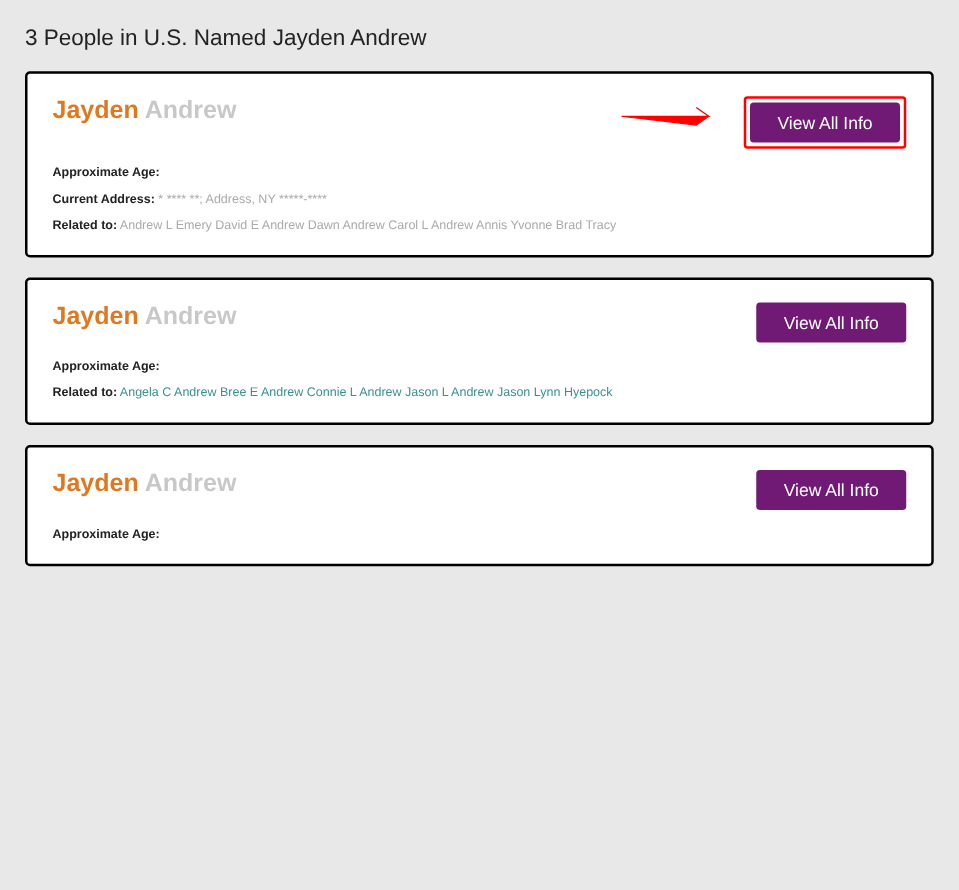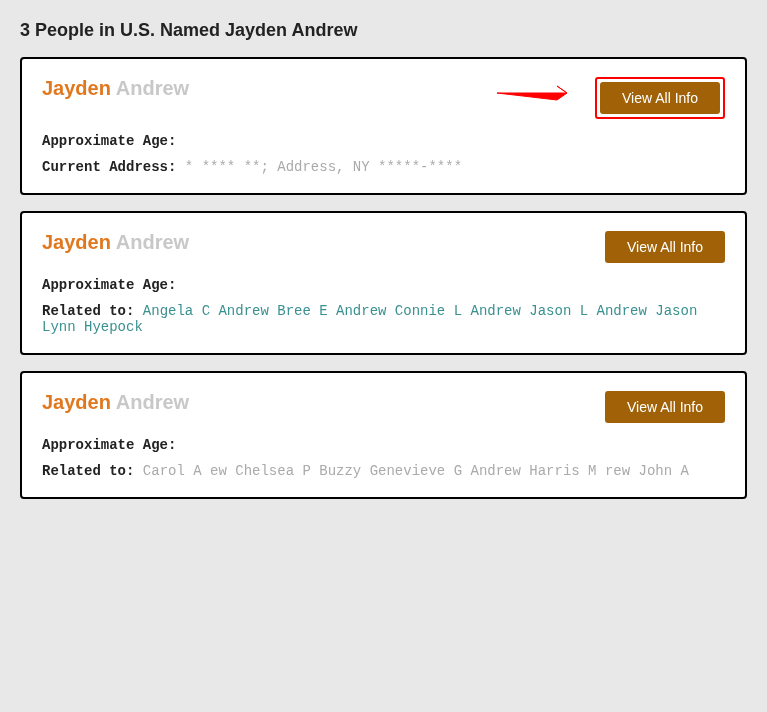--- a/index.html
+++ b/index.html
@@ -5,21 +5,21 @@
     * { box-sizing: border-box; margin: 0; padding: 0; }
     body {
       font-family: Arial, sans-serif;
       background: #e8e8e8;
       padding: 20px;
       width: 767px;
       min-height: 712px;
     }
     .page-title {
       font-size: 18px;
-      font-weight: bold;
+      font-weight: normal;
       color: #222;
       margin-bottom: 16px;
     }
     .card {
       background: #fff;
       border: 2px solid #000000;
       border-radius: 4px;
       padding: 18px 20px;
       margin-bottom: 16px;
       position: relative;
@@ -34,36 +34,35 @@
       font-size: 20px;
       font-weight: bold;
     }
     .name-first {
       color: #e07820;
     }
     .name-last {
       color: #c8c8c8;
     }
     .view-all-btn {
-      background-color: #a16207;
+      background-color: #701a75;
       color: #fff;
       border: none;
       padding: 8px 16px;
       font-size: 14px;
       border-radius: 3px;
       cursor: pointer;
       white-space: nowrap;
       min-width: 120px;
       text-align: center;
     }
     .card-field {
       margin-bottom: 10px;
-      font-size: 14px;
+      font-size: 10px;
       color: #333;
-      font-family: Liberation Mono, monospace;
     }
     .card-field:last-child {
       margin-bottom: 0;
     }
     .field-label {
       font-weight: bold;
       color: #222;
     }
     .field-value-link {
       color: #3a9090;
@@ -84,30 +83,30 @@
         <div class="person-name"><span class="name-first">Jayden</span> <span class="name-last">Andrew</span></div>
         <div style="position: relative; display: flex; align-items: center;">
           <svg width="90" height="30" style="margin-right: 8px;">
             <polygon points="0,10 70,10 60,3 70,10 60,17" fill="red" stroke="red"></polygon>
           </svg>
           <div style="border: 2px solid red; border-radius: 3px; padding: 3px;"><button class="view-all-btn">View All Info</button></div>
         </div>
       </div>
       <div class="card-field"><span class="field-label">Approximate Age:</span><span class="field-value-partial"> </span></div>
       <div class="card-field"><span class="field-label">Current Address:</span><span class="field-value-partial"> * **** **; Address, NY *****-****</span></div>
+      <div class="card-field"><span class="field-label">Related to:</span><span class="field-value-partial"> Andrew L Emery David E Andrew Dawn Andrew Carol L Andrew Annis Yvonne Brad Tracy</span></div>
     </div>
     <div class="card">
       <div class="card-header">
         <div class="person-name"><span class="name-first">Jayden</span> <span class="name-last">Andrew</span></div>
         <div style="position: relative;"><button class="view-all-btn">View All Info</button></div>
       </div>
       <div class="card-field"><span class="field-label">Approximate Age:</span><span class="field-value-partial"> </span></div>
       <div class="card-field"><span class="field-label">Related to:</span><span class="field-value-link"> Angela C Andrew Bree E Andrew Connie L Andrew Jason L Andrew Jason Lynn Hyepock</span></div>
     </div>
     <div class="card">
       <div class="card-header">
         <div class="person-name"><span class="name-first">Jayden</span> <span class="name-last">Andrew</span></div>
         <div style="position: relative;"><button class="view-all-btn">View All Info</button></div>
       </div>
       <div class="card-field"><span class="field-label">Approximate Age:</span><span class="field-value-partial"> </span></div>
-      <div class="card-field"><span class="field-label">Related to:</span><span class="field-value-partial"> Carol A  ew Chelsea P Buzzy Genevieve G Andrew Harris M  rew John A</span></div>
     </div>
   </div>
 
 </body></html>

